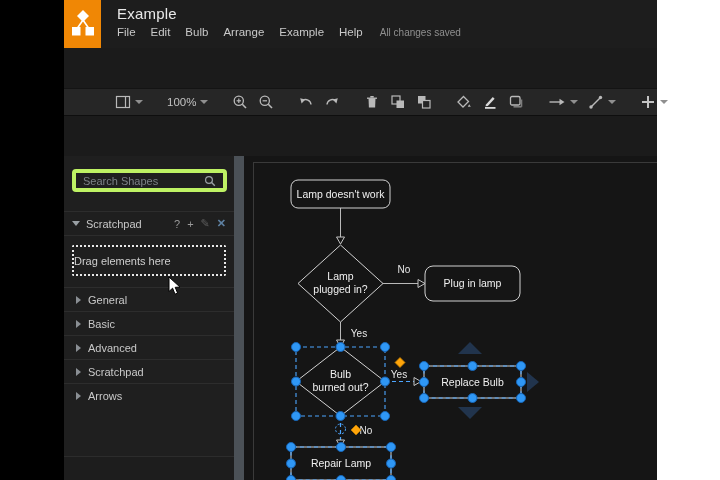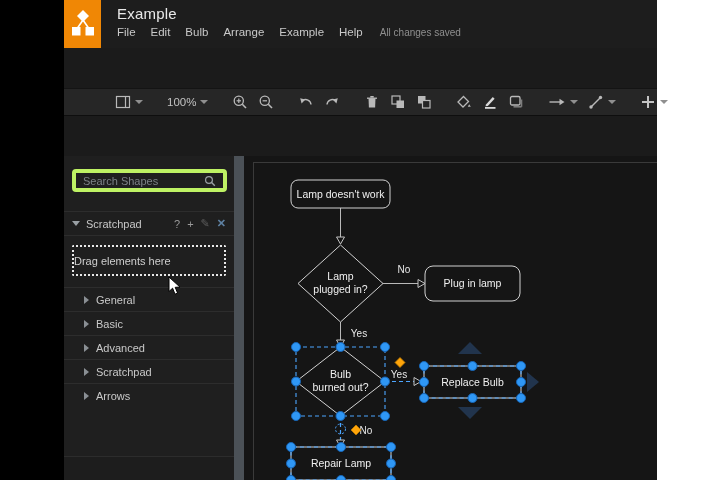--- a/index.html
+++ b/index.html
@@ -40,21 +40,21 @@
               border-top:5px solid #9aa0a5; margin-right:6px; }
   .tri-right { width:0; height:0; border-top:4px solid transparent; border-bottom:4px solid transparent;
                border-left:5px solid #8a8f94; margin-right:7px; }
   .scratchpad-title { font-size:11px; color:#c7c7c7; flex:1; }
   .sp-icon { font-size:11px; color:#9a9a9a; margin-left:7px; }
   .sp-icon.dim { color:#5c5c5c; }
   .sp-icon.close { color:#5f82a3; font-weight:bold; }
   .dragbox { margin:9px 8px 11px 8px; height:31px; border:2px dotted #e8e8e8; border-radius:2px;
              display:flex; align-items:center; }
   .dragbox span { font-size:11px; color:#cfcfcf; }
-  .section { height:24px; display:flex; align-items:center; padding-left:20px;
+  .section { height:24px; display:flex; align-items:center; padding-left:12px;
              border-top:1px solid #2d2d2d; font-size:11px; color:#c9c9c9; }
   .section:last-of-type { border-bottom:1px solid #2d2d2d; }
   .sidebar-footer { position:absolute; bottom:0; left:0; right:0; height:24px; border-top:1px solid #2c2c2c; background:#1d1d1d; }
   .cursor-svg { position:absolute; left:104px; top:120px; }
 
   .divider { width:10px; background:#4b5157; }
 
   .canvas { flex:1; background:#151515; position:relative; overflow:hidden; }
   .page-line-v { position:absolute; left:9px; top:6px; bottom:0; width:1px; background:#3a3a3a; }
   .page-line-h-top { position:absolute; left:9px; right:0; top:6px; height:1px; background:#3a3a3a; }

